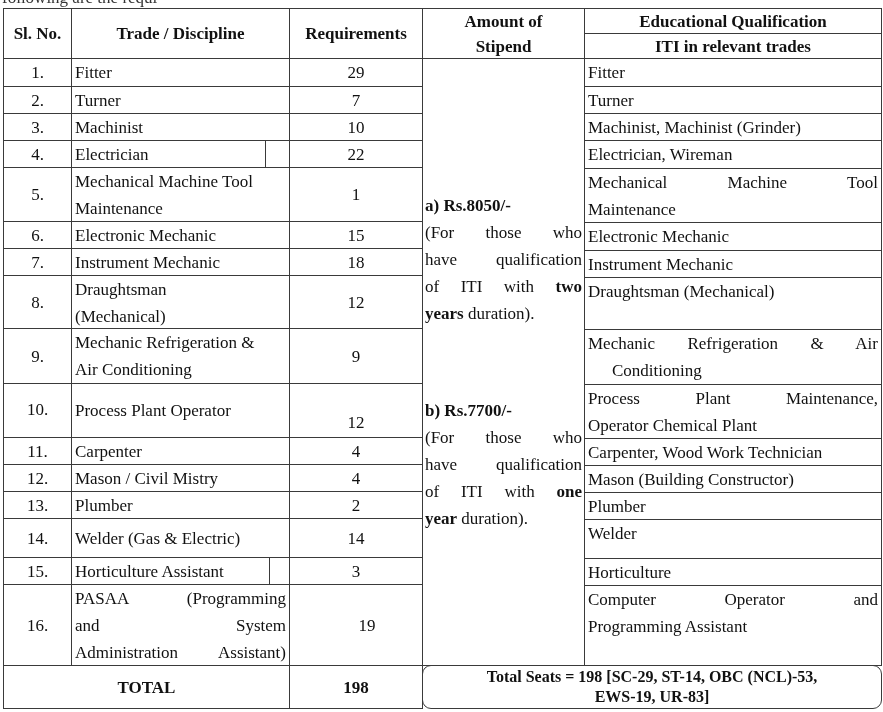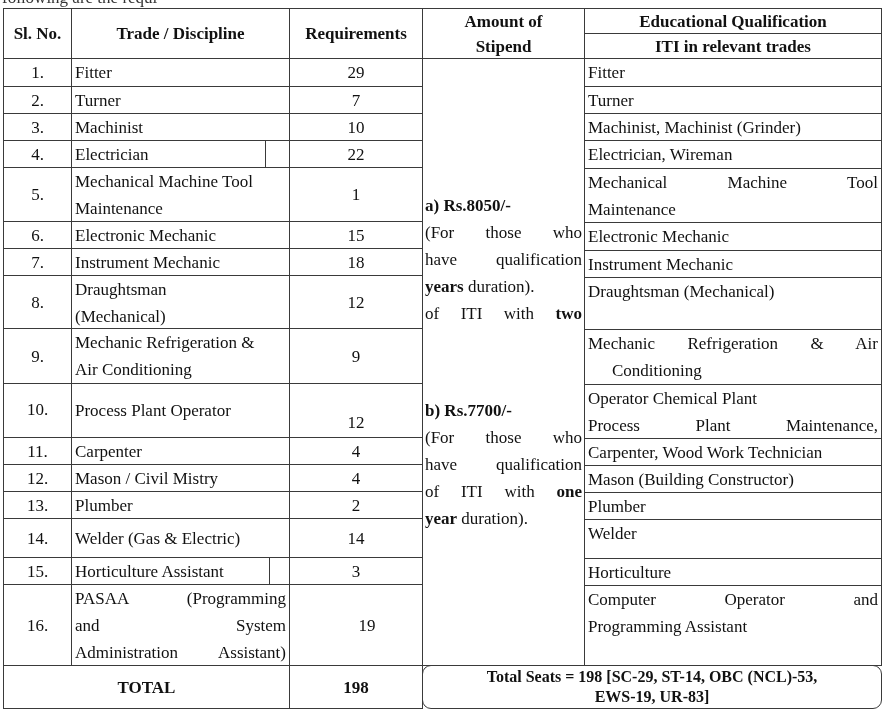--- a/index.html
+++ b/index.html
@@ -96,22 +96,22 @@
   <div class="cell c" style="left:289px;top:491px;width:134px;height:28px;">2</div>
   <div class="cell c" style="left:289px;top:518px;width:134px;height:40px;">14</div>
   <div class="cell c" style="left:289px;top:557px;width:134px;height:28px;">3</div>
   <div class="cell c" style="left:289px;top:584px;width:134px;height:82px;padding-left:25px;">19</div>
 
   <div class="cell" style="left:422px;top:58px;width:163px;height:608px;"></div>
   <div class="stip" style="left:422px;top:192px;width:163px;">
     <span class="line b" style="text-align-last:left;">a) Rs.8050/-</span>
     <span class="line">(For those who</span>
     <span class="line">have qualification</span>
+    <span class="line"><span>of ITI with</span> <b>two</b></span>
     <span class="line last"><b>years</b> <span>duration).</span></span>
-    <span class="line"><span>of ITI with</span> <b>two</b></span>
   </div>
   <div class="stip" style="left:422px;top:397px;width:163px;">
     <span class="line b" style="text-align-last:left;">b) Rs.7700/-</span>
     <span class="line">(For those who</span>
     <span class="line">have qualification</span>
     <span class="line"><span>of ITI with</span> <b>one</b></span>
     <span class="line last"><b>year</b> <span>duration).</span></span>
   </div>
 
   <div class="cell l" style="left:584px;top:58px;width:298px;height:29px;">Fitter</div>
@@ -123,22 +123,22 @@
     <span class="line" style="text-align-last:left;">Maintenance</span>
   </div>
   <div class="cell l" style="left:584px;top:222px;width:298px;height:29px;">Electronic Mechanic</div>
   <div class="cell l" style="left:584px;top:250px;width:298px;height:28px;">Instrument Mechanic</div>
   <div class="cell" style="left:584px;top:277px;width:298px;height:53px;">Draughtsman (Mechanical)</div>
   <div class="cell just-all" style="left:584px;top:329px;width:298px;height:56px;">
     <span class="line">Mechanic Refrigeration &amp; Air</span>
     <span class="line" style="text-align-last:left;margin-left:24px;">Conditioning</span>
   </div>
   <div class="cell just-all" style="left:584px;top:384px;width:298px;height:55px;">
+    <span class="line">Process Plant Maintenance,</span>
     <span class="line" style="text-align-last:left;">Operator Chemical Plant</span>
-    <span class="line">Process Plant Maintenance,</span>
   </div>
   <div class="cell l" style="left:584px;top:438px;width:298px;height:28px;">Carpenter, Wood Work Technician</div>
   <div class="cell l" style="left:584px;top:465px;width:298px;height:28px;">Mason (Building Constructor)</div>
   <div class="cell l" style="left:584px;top:492px;width:298px;height:28px;">Plumber</div>
   <div class="cell" style="left:584px;top:519px;width:298px;height:40px;">Welder</div>
   <div class="cell l" style="left:584px;top:558px;width:298px;height:28px;">Horticulture</div>
   <div class="cell just-all" style="left:584px;top:585px;width:298px;height:81px;">
     <span class="line">Computer Operator and</span>
     <span class="line" style="text-align-last:left;">Programming Assistant</span>
   </div>

